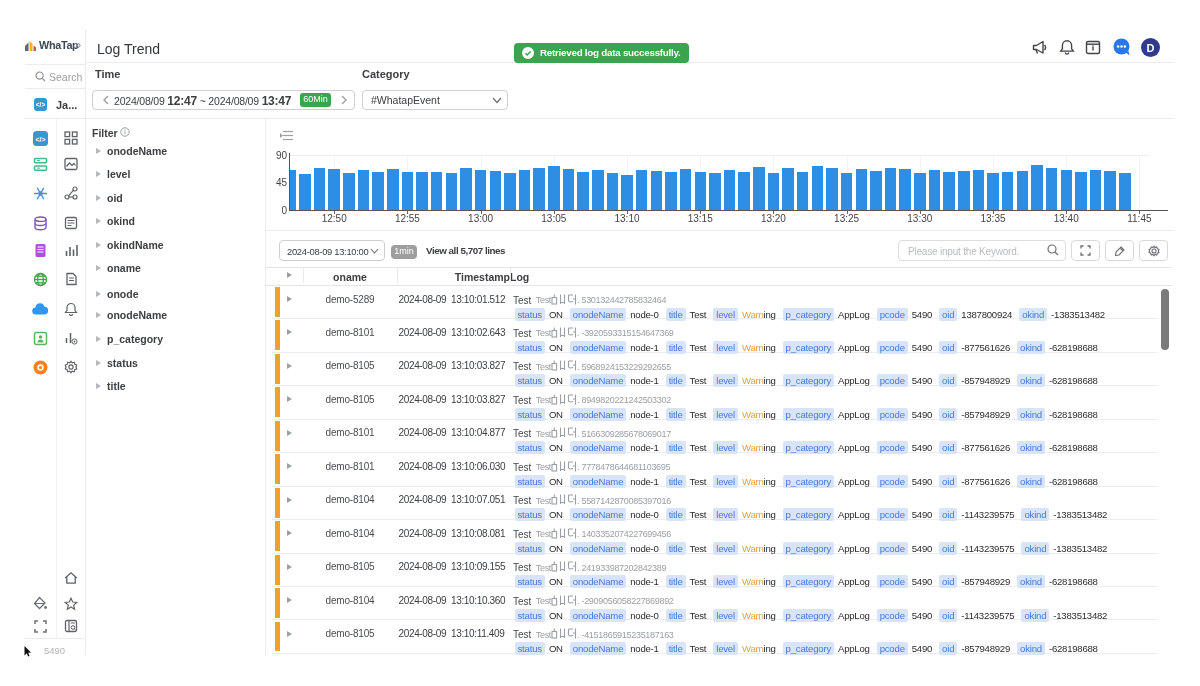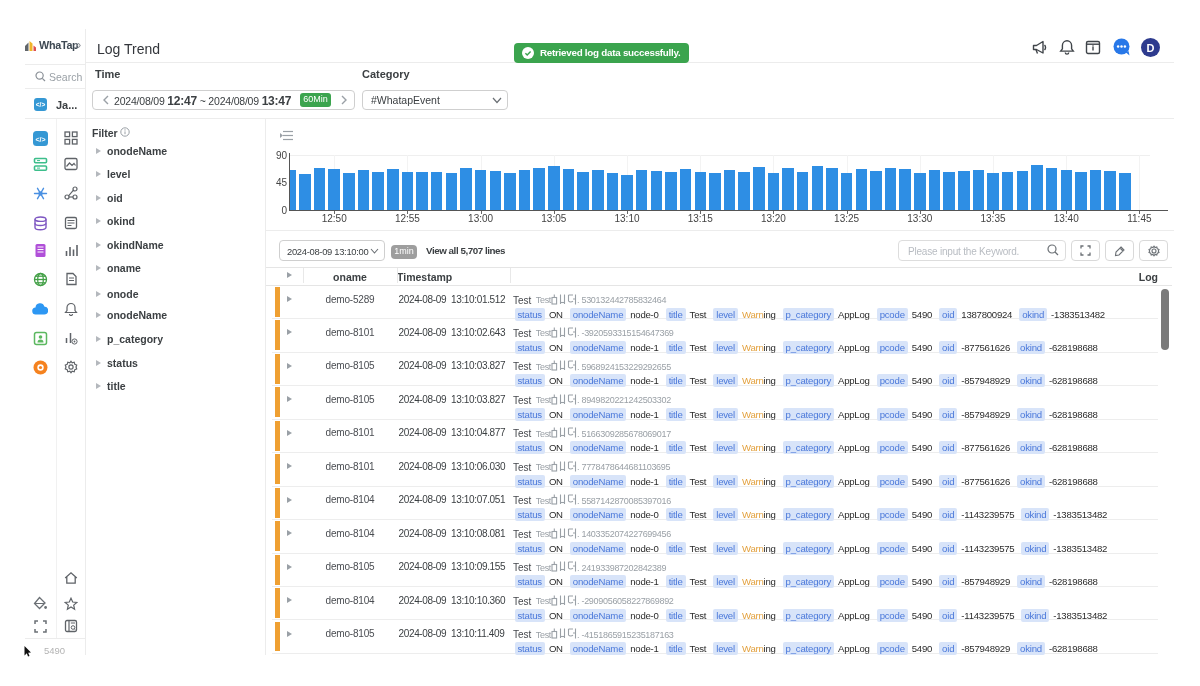--- a/index.html
+++ b/index.html
@@ -446,22 +446,22 @@
     <svg width="12" height="12" viewBox="0 0 12 12">
       <circle cx="6" cy="6" r="2" fill="none" stroke="#6b7075" stroke-width="1.1"></circle>
       <path d="M6 1.2 L7 2.5 L8.8 2 L9.3 3.8 L11 4.5 L10.3 6 L11 7.5 L9.3 8.2 L8.8 10 L7 9.5 L6 10.8 L5 9.5 L3.2 10 L2.7 8.2 L1 7.5 L1.7 6 L1 4.5 L2.7 3.8 L3.2 2 L5 2.5 Z" fill="none" stroke="#6b7075" stroke-width="1.1"></path>
     </svg>
   </div>
 
 <div class="hline" style="left:266px;top:266.5px;width:906px;background:#e5e5e5"></div>
 <div class="hline" style="left:266px;top:285px;width:906px;background:#e5e5e5"></div>
 <div class="abs" style="left:287px;top:272px;width:0;height:0;border-left:5px solid #9aa0a6;border-top:3.5px solid transparent;border-bottom:3.5px solid transparent"></div>
 <div class="abs" style="left:303px;top:270.5px;width:94px;text-align:center;font-size:10.5px;font-weight:bold;color:#3c4043">oname</div>
-<div class="abs" style="left:397px;top:270.5px;width:113px;text-align:left;font-size:10.5px;font-weight:bold;color:#3c4043">Timestamp</div>
-<div class="abs" style="left:510px;top:270.5px;width:648px;text-align:right;font-size:10.5px;font-weight:bold;color:#3c4043">Log</div>
+<div class="abs" style="left:397px;top:270.5px;width:113px;text-align:right;font-size:10.5px;font-weight:bold;color:#3c4043">Timestamp</div>
+<div class="abs" style="left:510px;top:270.5px;width:648px;text-align:left;font-size:10.5px;font-weight:bold;color:#3c4043">Log</div>
 <div class="vline" style="left:303px;top:268px;height:15px;background:#e8e8e8"></div>
 <div class="vline" style="left:397px;top:268px;height:15px;background:#e8e8e8"></div>
 <div class="vline" style="left:510px;top:268px;height:15px;background:#e8e8e8"></div>
 
 <div class="row" style="top:286.0px">
 <div class="stripe"></div>
     <div class="arr"></div>
 <div class="oname">demo-5289</div>
 <div class="tstamp">2024-08-09&nbsp; 13:10:01.512</div>
 <div class="l1"><span class="tlab">Test</span><span class="gray">&nbsp;&nbsp;Test<svg class="hg" width="26" height="11" viewBox="0 0 26 11">

